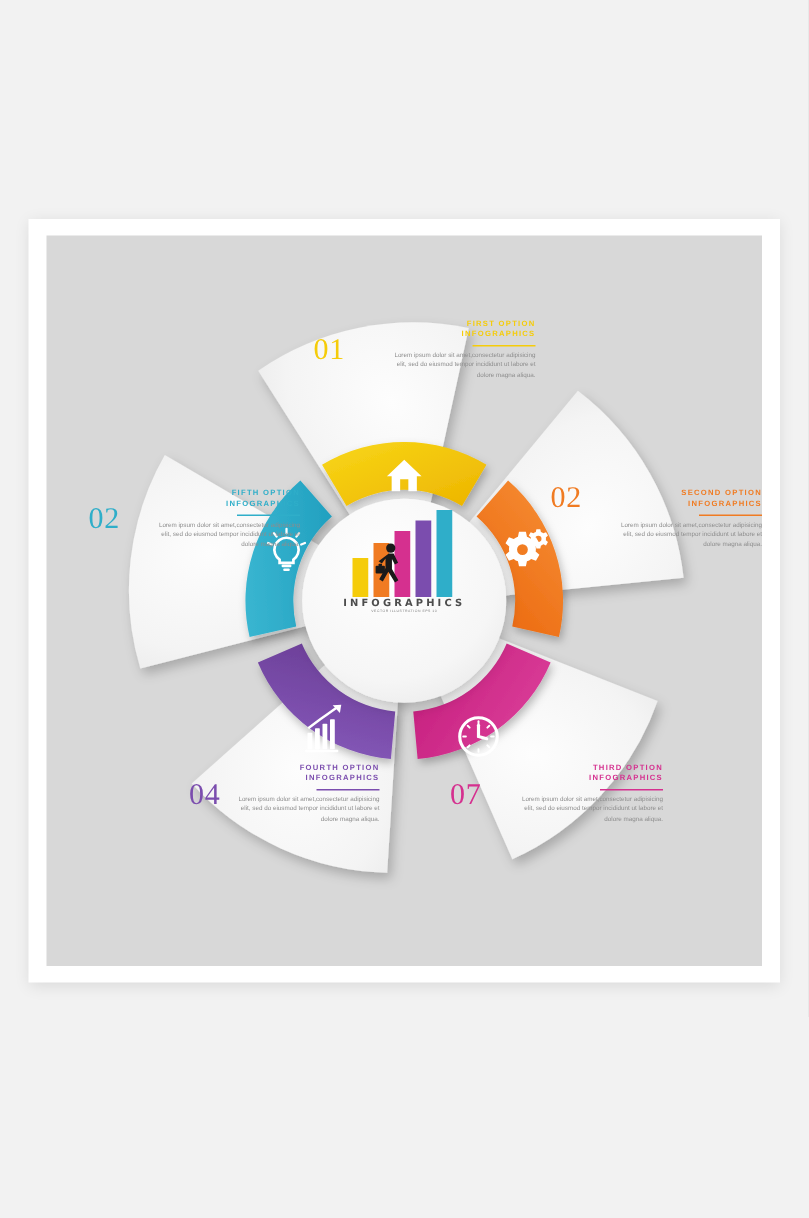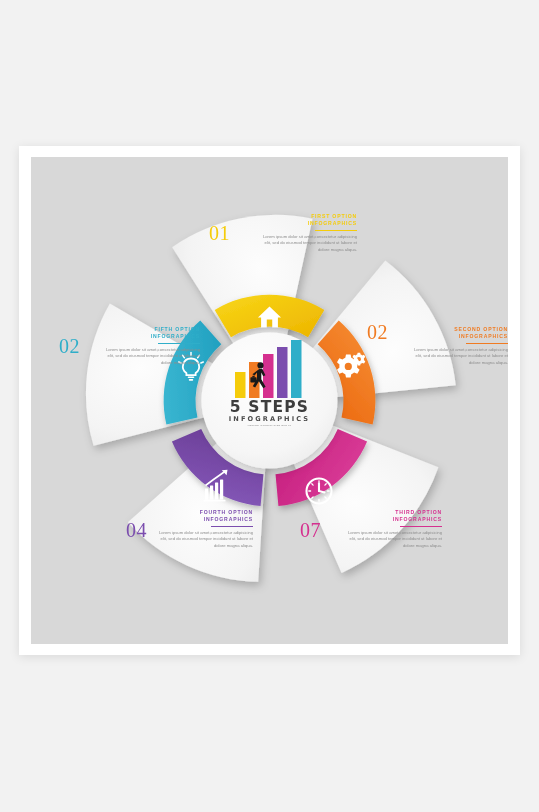--- a/index.html
+++ b/index.html
@@ -295,21 +295,20 @@
           <rect x="44" y="7" width="10.5" height="51" fill="#7B4DAE"></rect>
           <rect x="58" y="0" width="10.5" height="58" fill="#2FAEC9"></rect>
           <g fill="#1a1a1a" transform="translate(17 22) scale(1.0)">
             <circle cx="10.5" cy="3.4" r="3.1"></circle>
             <path d="M 9.2 7 L 12.4 7 L 15.4 13.2 L 13.2 14.3 L 11.3 10.6 L 11.3 17.3 L 15.6 24.8 L 13.3 26.3 L 8.9 19.2 L 5.2 25.6 L 2.8 24.2 L 7.0 16.7 L 7.0 10.4 L 4.6 13.6 L 2.4 12.2 Z"></path>
             <rect x="0.4" y="15.2" width="6.2" height="5.2" rx="0.7"></rect>
             <rect x="2.3" y="13.8" width="2.4" height="1.6" rx="0.5"></rect>
           </g>
         </svg>
       </div>
-      <div id="logo-title">5 STEPS</div>
       <div id="logo-sub">INFOGRAPHICS</div>
       <div id="logo-tiny">VECTOR ILLUSTRATION EPS 10</div>
     </div>
 
     <div class="option-num" id="num-01" style="color:#F5CC0A;">01</div>
     <div class="option-block" id="block-01">
       <div class="option-head" style="color:#F5CC0A;">FIRST OPTION</div>
       <div class="option-head" style="color:#F5CC0A;">INFOGRAPHICS</div>
       <div class="option-rule" style="background:#F5CC0A; margin-left:auto;"></div>
       <div class="option-body">

